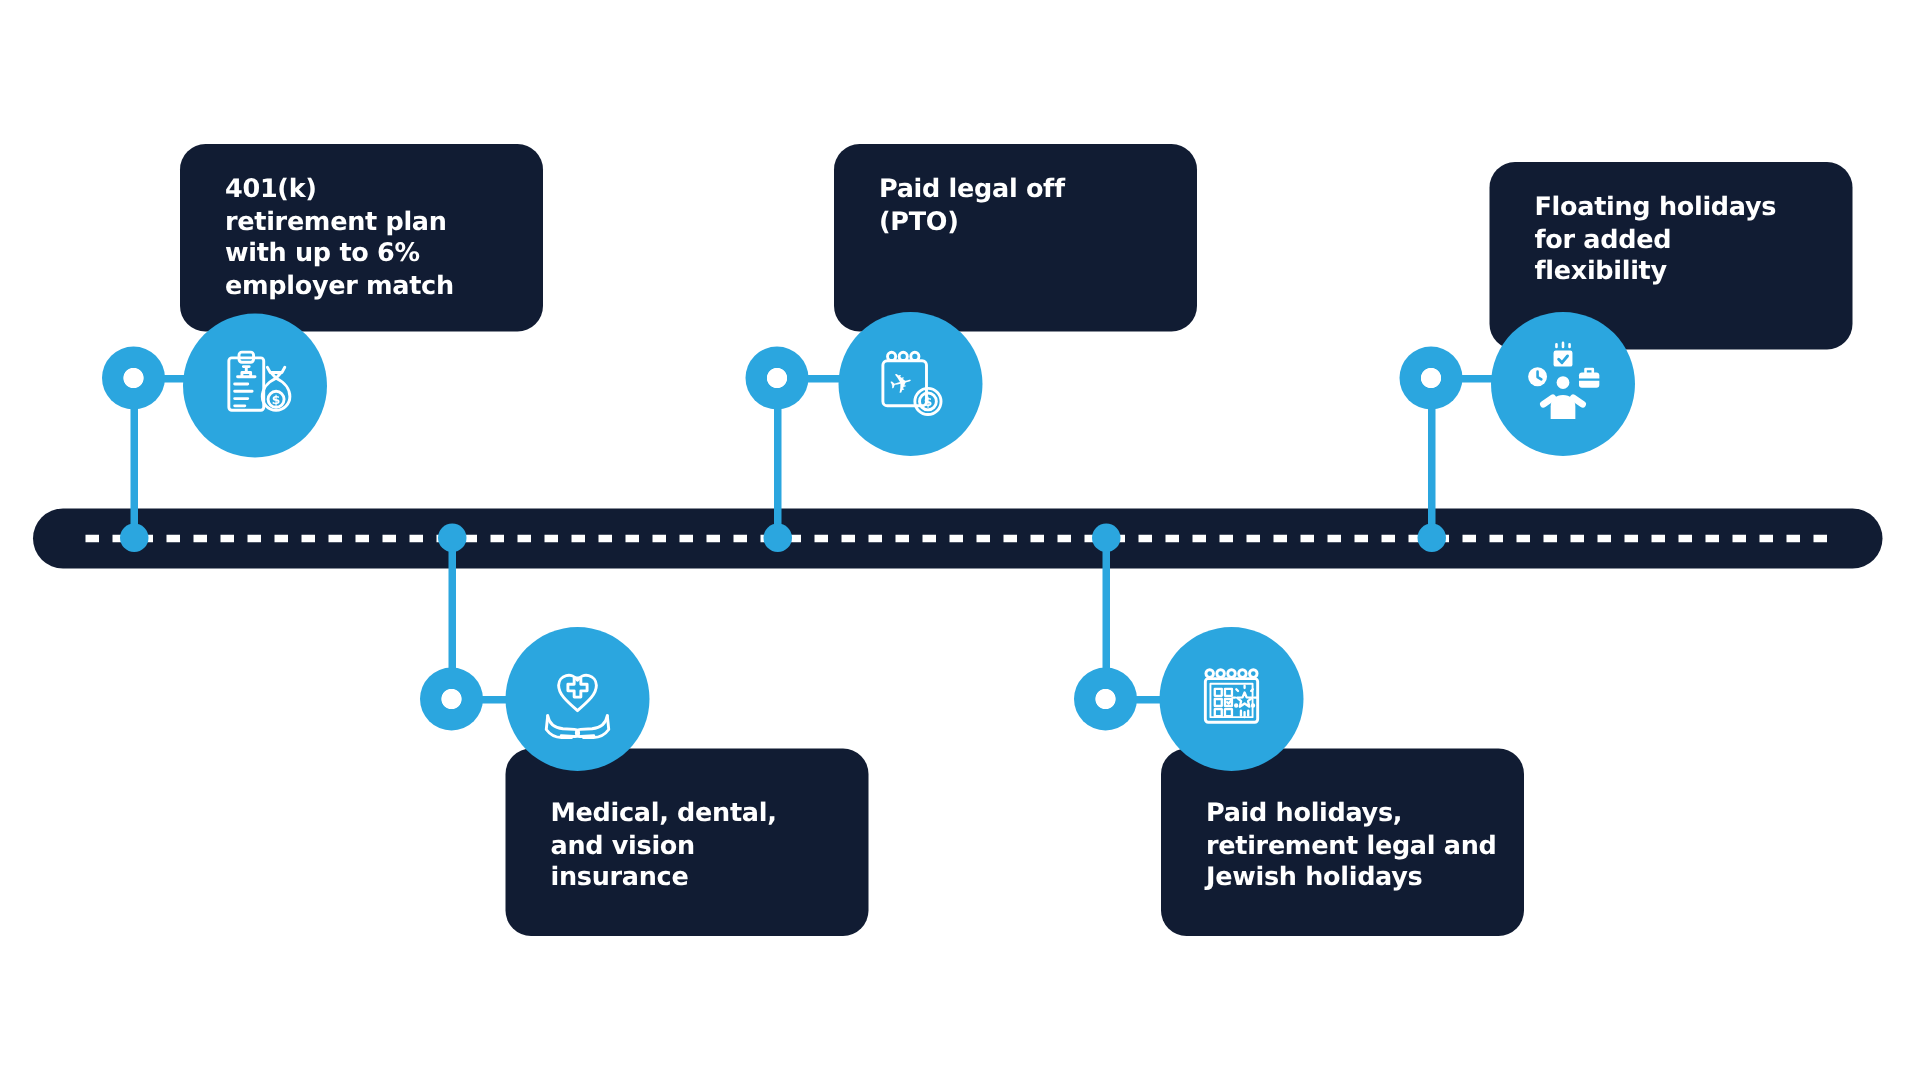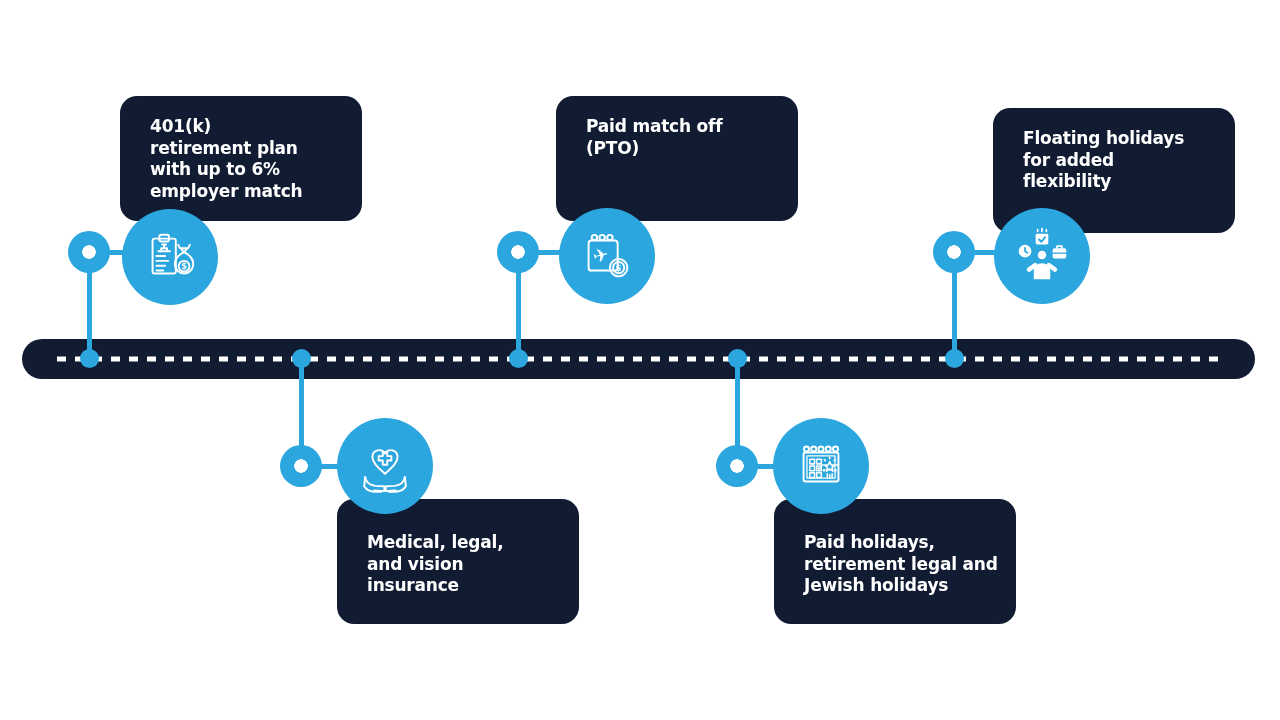--- a/index.html
+++ b/index.html
@@ -66,21 +66,21 @@
       </svg>
     </div>
   </div>
 
   <div>
     <div class="conn" style="left:298.5px;top:358px;width:5px;height:108px;"></div>
     <div class="conn" style="left:301px;top:463.5px;width:84px;height:5px;"></div>
     <div class="tdot" style="left:291.5px;top:348.5px;"></div>
     <div class="node" style="left:280px;top:445px;"></div>
     <div class="card bottom" style="left:337px;top:499px;">
-      <span class="card-label">Medical, legal,
+      <span class="card-label">Medical, dental,
 and vision
 insurance</span>
     </div>
     <div class="icon-circle" style="left:337px;top:418px;">
       <svg width="62" height="62" viewBox="0 0 64 64" fill="none" stroke="#fff" stroke-width="2" stroke-linecap="round" stroke-linejoin="round">
         <path d="M32 40 C24 33 19 28.5 19 22.5 a7 7 0 0 1 13 -3.4 a7 7 0 0 1 13 3.4 C45 28.5 40 33 32 40 z"></path>
         <path d="M29.7 17.5 h4.6 v4.3 h4.3 v4.6 h-4.3 v4.3 h-4.6 v-4.3 h-4.3 v-4.6 h4.3 z"></path>
         <path d="M11.5 43.5 q1.5 8 10.5 9 l8 .4 q3 .2 2.8 2.6 q-.2 2.5 -3 2.3 l-9 -.5"></path>
         <path d="M11.5 43.5 l-1 9.5 q4 5.5 10.5 5.5 h7"></path>
         <path d="M52.5 43.5 q-1.5 8 -10.5 9 l-8 .4 q-3 .2 -2.8 2.6 q.2 2.5 3 2.3 l9 -.5"></path>
@@ -88,21 +88,21 @@
       </svg>
     </div>
   </div>
 
   <div>
     <div class="conn" style="left:515.5px;top:252px;width:5px;height:106px;"></div>
     <div class="conn" style="left:518px;top:249.5px;width:89px;height:5px;"></div>
     <div class="tdot" style="left:508.5px;top:348.5px;"></div>
     <div class="node" style="left:497px;top:231px;"></div>
     <div class="card" style="left:556px;top:96px;">
-      <span class="card-label">Paid match off
+      <span class="card-label">Paid legal off
 (PTO)</span>
     </div>
     <div class="icon-circle" style="left:559px;top:208px;">
       <svg width="62" height="62" viewBox="0 0 64 64" fill="none" stroke="#fff" stroke-width="2" stroke-linecap="round" stroke-linejoin="round">
         <rect x="13" y="16" width="30" height="31" rx="3"></rect>
         <circle cx="19" cy="13" r="2.8"></circle>
           <circle cx="27" cy="13" r="2.8"></circle>
           <circle cx="35" cy="13" r="2.8"></circle>
         <text x="26" y="38" font-size="19" fill="#fff" stroke="none" text-anchor="middle" transform="rotate(-14 26 33)">✈</text>
         <circle cx="44" cy="44" r="9"></circle>

